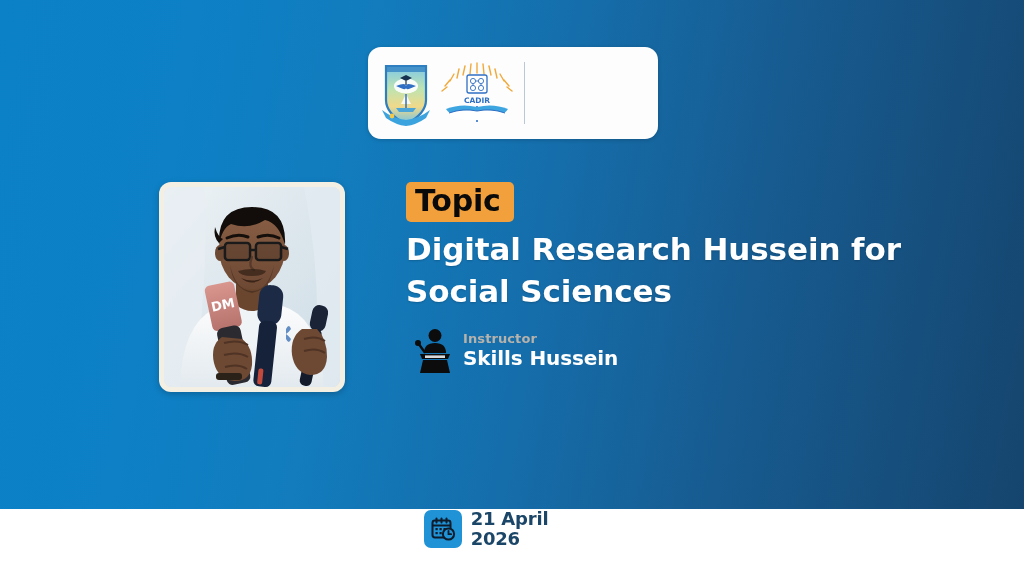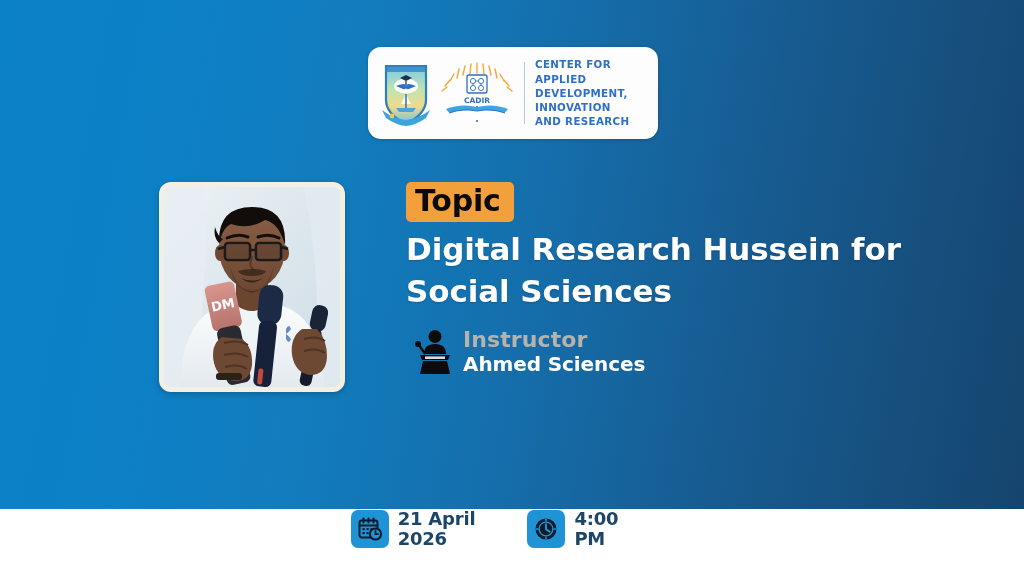--- a/index.html
+++ b/index.html
@@ -129,21 +129,21 @@
   }
   .podium-icon {
     width: 44px; height: 48px;
     flex: none;
     margin-right: 8px;
   }
   .instructor-text {
     display: block;
   }
   .instructor-label {
-    font-size: 22px;
+    font-size: 13px;
     font-weight: bold;
     color: #b6b2ac;
     line-height: 1.15;
     letter-spacing: 0.1px;
   }
   .instructor-name {
     font-size: 20px;
     font-weight: bold;
     color: #ffffff;
     line-height: 1.2;
@@ -253,24 +253,20 @@
         <path d="M37 46 q16 -4 31 2 q-6 10 -31 9 Z" fill="#3da5e0"></path>
         <path d="M37 50 q-14 -3 -28 2 q6 8 28 7 Z" fill="#ffffff"></path>
         <path d="M37 50 q14 -3 28 2 q-6 8 -28 7 Z" fill="#ffffff"></path>
         <path d="M37 50 q-14 -3 -28 2" fill="none" stroke="#2f6fc4" stroke-width="1"></path>
         <path d="M37 50 q14 -3 28 2" fill="none" stroke="#2f6fc4" stroke-width="1"></path>
       </svg>
     </div>
 
     <div class="logo-divider"></div>
 
-    <div class="center-name">CENTER FOR APPLIED
-DEVELOPMENT,
-INNOVATION
-AND RESEARCH</div>
   </div>
 
   <div class="photo-frame">
     <div class="photo-inner">
       <svg viewBox="0 0 176 200" width="176" height="200" preserveAspectRatio="xMidYMid slice">
         <defs>
           <linearGradient id="bgcloth" x1="0" y1="0" x2="1" y2="1">
             <stop offset="0%" stop-color="#eef3f6"></stop>
             <stop offset="45%" stop-color="#dde7ed"></stop>
             <stop offset="100%" stop-color="#cfdde6"></stop>
@@ -365,21 +361,21 @@
         <path d="M13 26 q0 -10 11 -10 q11 0 11 10 Z" fill="#0c0c0c"></path>
         <path d="M9 27 h30 l-2 5 H11 Z" fill="#0c0c0c"></path>
         <path d="M12 33 h24 l3 13 H9 Z" fill="#0c0c0c"></path>
         <rect x="14" y="28.4" width="20" height="2.6" fill="#ffffff" opacity="0.85"></rect>
         <circle cx="7" cy="16" r="3" fill="#0c0c0c"></circle>
         <path d="M8.5 18 l5 7" stroke="#0c0c0c" stroke-width="2.4" stroke-linecap="round"></path>
       </svg>
     </div>
     <div class="instructor-text">
       <div class="instructor-label">Instructor</div>
-      <div class="instructor-name">Ahmed Sciences</div>
+      <div class="instructor-name">Skills Hussein</div>
     </div>
   </div>
 
   <div class="footer">
 
     <div class="footer-item fi-1">
       <div class="footer-icon">
         <svg viewBox="0 0 26 26" width="26" height="26">
           <rect x="2.5" y="4.5" width="18" height="17" rx="2.4" fill="none" stroke="#0d1b2a" stroke-width="2"></rect>
           <line x1="2.5" y1="9.5" x2="20.5" y2="9.5" stroke="#0d1b2a" stroke-width="2"></line>
@@ -394,35 +390,17 @@
             <rect x="9.5" y="16" width="2.2" height="2.2"></rect>
           </g>
           <circle cx="18.5" cy="18" r="5.6" fill="#1f93d6" stroke="#0d1b2a" stroke-width="2"></circle>
           <path d="M18.5 14.8 v3.4 h2.6" stroke="#0d1b2a" stroke-width="1.8" fill="none" stroke-linecap="round"></path>
         </svg>
       </div>
       <div class="footer-text">21 April
 2026</div>
     </div>
 
-    <div class="footer-item fi-2">
-      <div class="footer-icon">
-        <svg viewBox="0 0 26 26" width="26" height="26">
-          <circle cx="13" cy="13" r="10.5" fill="#0d1b2a"></circle>
-          <circle cx="13" cy="13" r="7.6" fill="#1f93d6"></circle>
-          <circle cx="13" cy="13" r="6.2" fill="#0d1b2a"></circle>
-          <path d="M13 8.2 v5 l3.6 2.4" stroke="#1f93d6" stroke-width="1.9" fill="none" stroke-linecap="round"></path>
-          <g stroke="#1f93d6" stroke-width="1.5" stroke-linecap="round">
-            <line x1="13" y1="3.2" x2="13" y2="5"></line>
-            <line x1="13" y1="21" x2="13" y2="22.8"></line>
-            <line x1="3.2" y1="13" x2="5" y2="13"></line>
-            <line x1="21" y1="13" x2="22.8" y2="13"></line>
-          </g>
-        </svg>
-      </div>
-      <div class="footer-text">4:00
-PM</div>
-    </div>
 
 
   </div>
 
 </div>
 
 </body></html>

